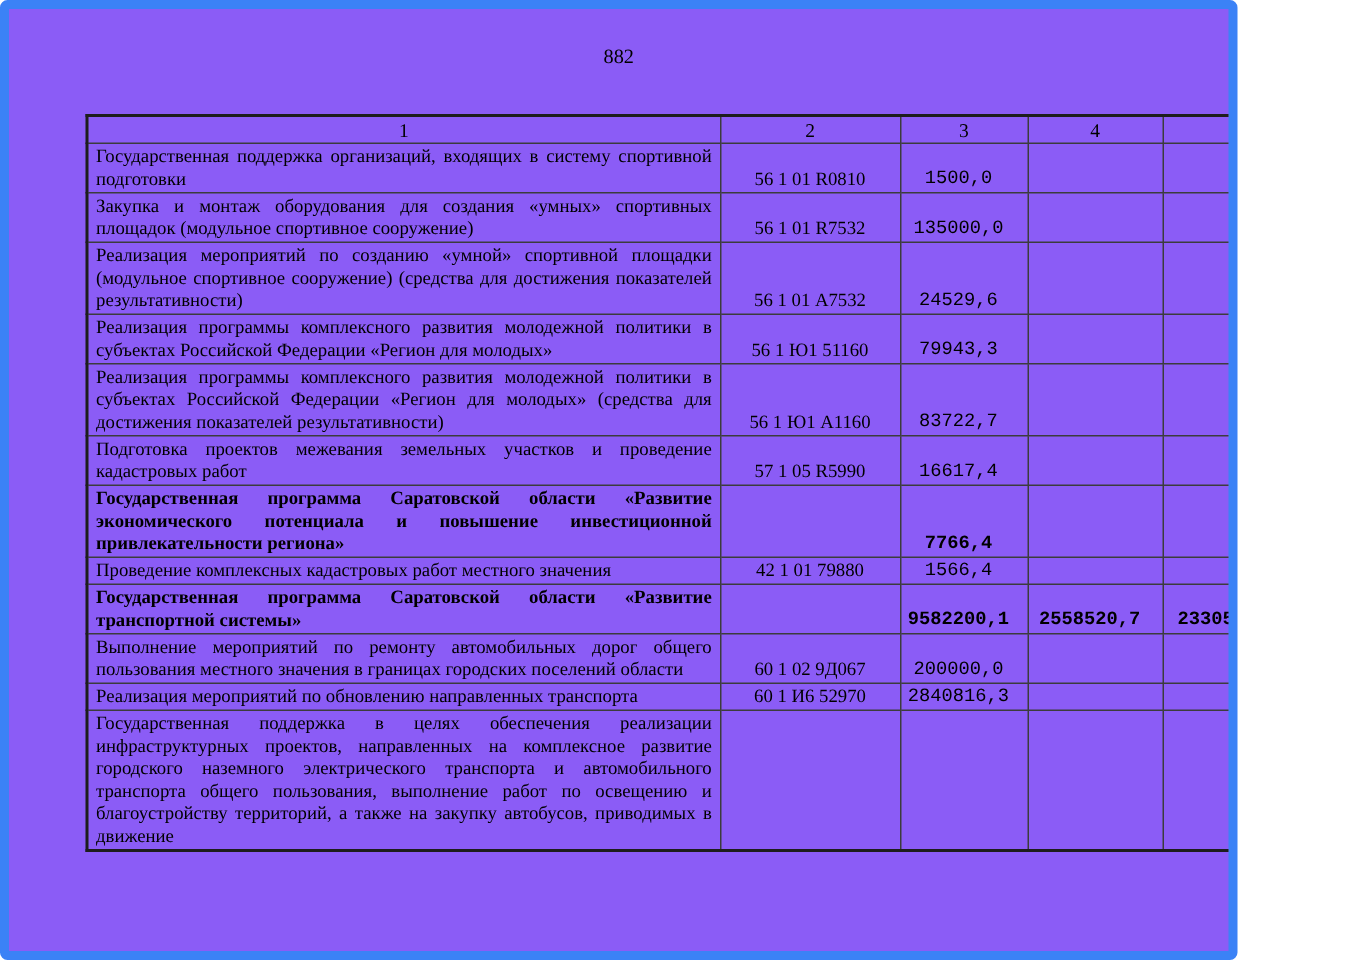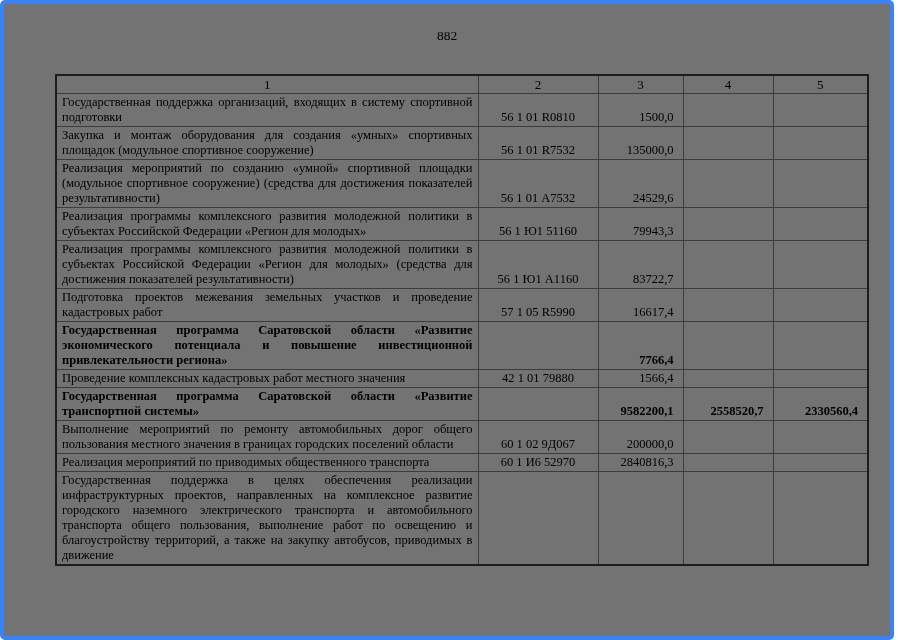--- a/index.html
+++ b/index.html
@@ -3,24 +3,24 @@
 <meta charset="utf-8">
 <style>
   * { margin: 0; padding: 0; box-sizing: border-box; }
   html, body { background: #ffffff; }
   body {
     font-family: "Liberation Serif", "DejaVu Serif", serif;
     color: #000000;
   }
   .page {
     position: relative;
-    width: 894px;
+    width: 825px;
     height: 640px;
-    background: #737373;
-    border: 4px solid #3b82f6;
+    background: #8b5cf6;
+    border: 6px solid #3b82f6;
     border-radius: 5px;
     overflow: hidden;
   }
   .page-number {
     margin-top: 24px;
     text-align: center;
     font-size: 13.5px;
     line-height: 16px;
   }
   table.budget {
@@ -48,24 +48,25 @@
     padding: 1px 5px 1px 5px;
   }
   td.c-code {
     text-align: center;
     vertical-align: bottom;
     padding: 1px 2px;
     white-space: nowrap;
     margin-top: 12px;
   }
   td.c-num {
-    text-align: right;
+    text-align: center;
     vertical-align: bottom;
     padding: 1px 9px 1px 2px;
     white-space: nowrap;
+    font-family: Liberation Mono, monospace;
   }
   tr.bold td { font-weight: bold; }
 </style>
 </head>
 <body>
 
 <div class="page">
   <div class="page-number">882</div>
 
   <table class="budget">
@@ -150,21 +151,21 @@
           <td class="c-num">2330560,4</td>
         </tr>
         <tr>
           <td class="c-name">Выполнение мероприятий по ремонту автомобильных дорог общего пользования местного значения в границах городских поселений области</td>
           <td class="c-code">60 1 02 9Д067</td>
           <td class="c-num">200000,0</td>
           <td class="c-num"></td>
           <td class="c-num"></td>
         </tr>
         <tr>
-          <td class="c-name">Реализация мероприятий по приводимых общественного транспорта</td>
+          <td class="c-name">Реализация мероприятий по обновлению направленных транспорта</td>
           <td class="c-code">60 1 И6 52970</td>
           <td class="c-num">2840816,3</td>
           <td class="c-num"></td>
           <td class="c-num"></td>
         </tr>
         <tr>
           <td class="c-name">Государственная поддержка в целях обеспечения реализации инфраструктурных проектов, направленных на комплексное развитие городского наземного электрического транспорта и автомобильного транспорта общего пользования, выполнение работ по освещению и благоустройству территорий, а также на закупку автобусов, приводимых в движение</td>
           <td class="c-code"></td>
           <td class="c-num"></td>
           <td class="c-num"></td>

